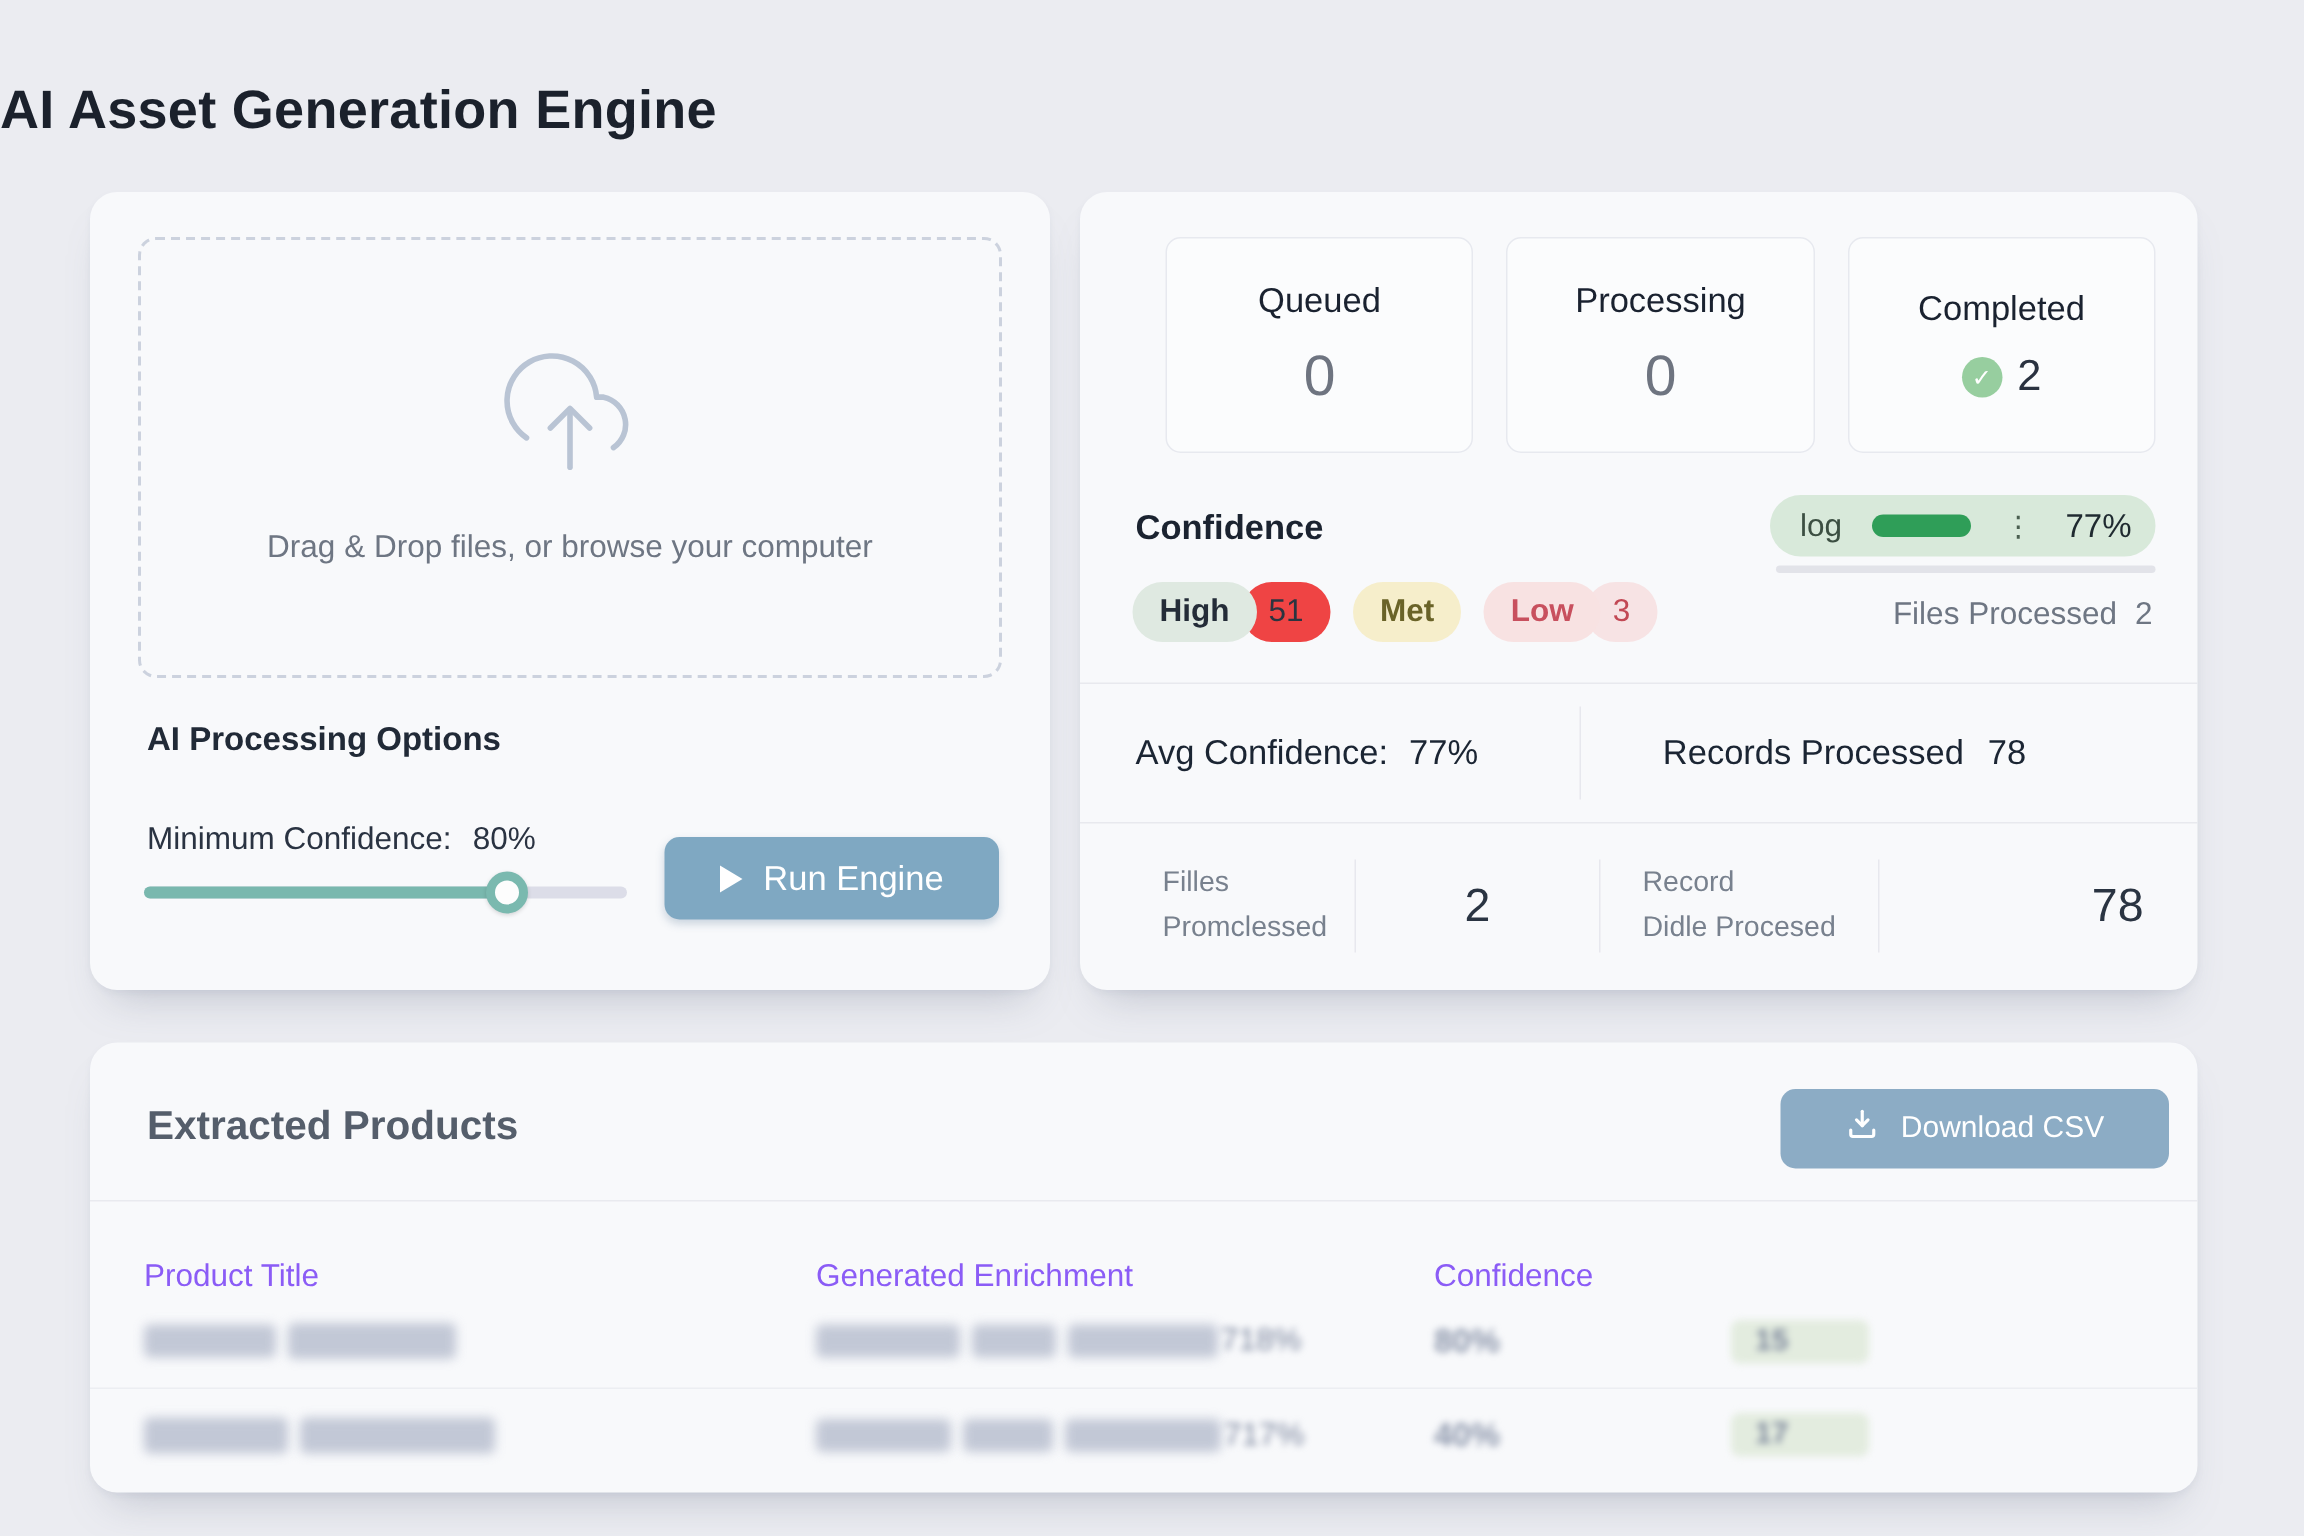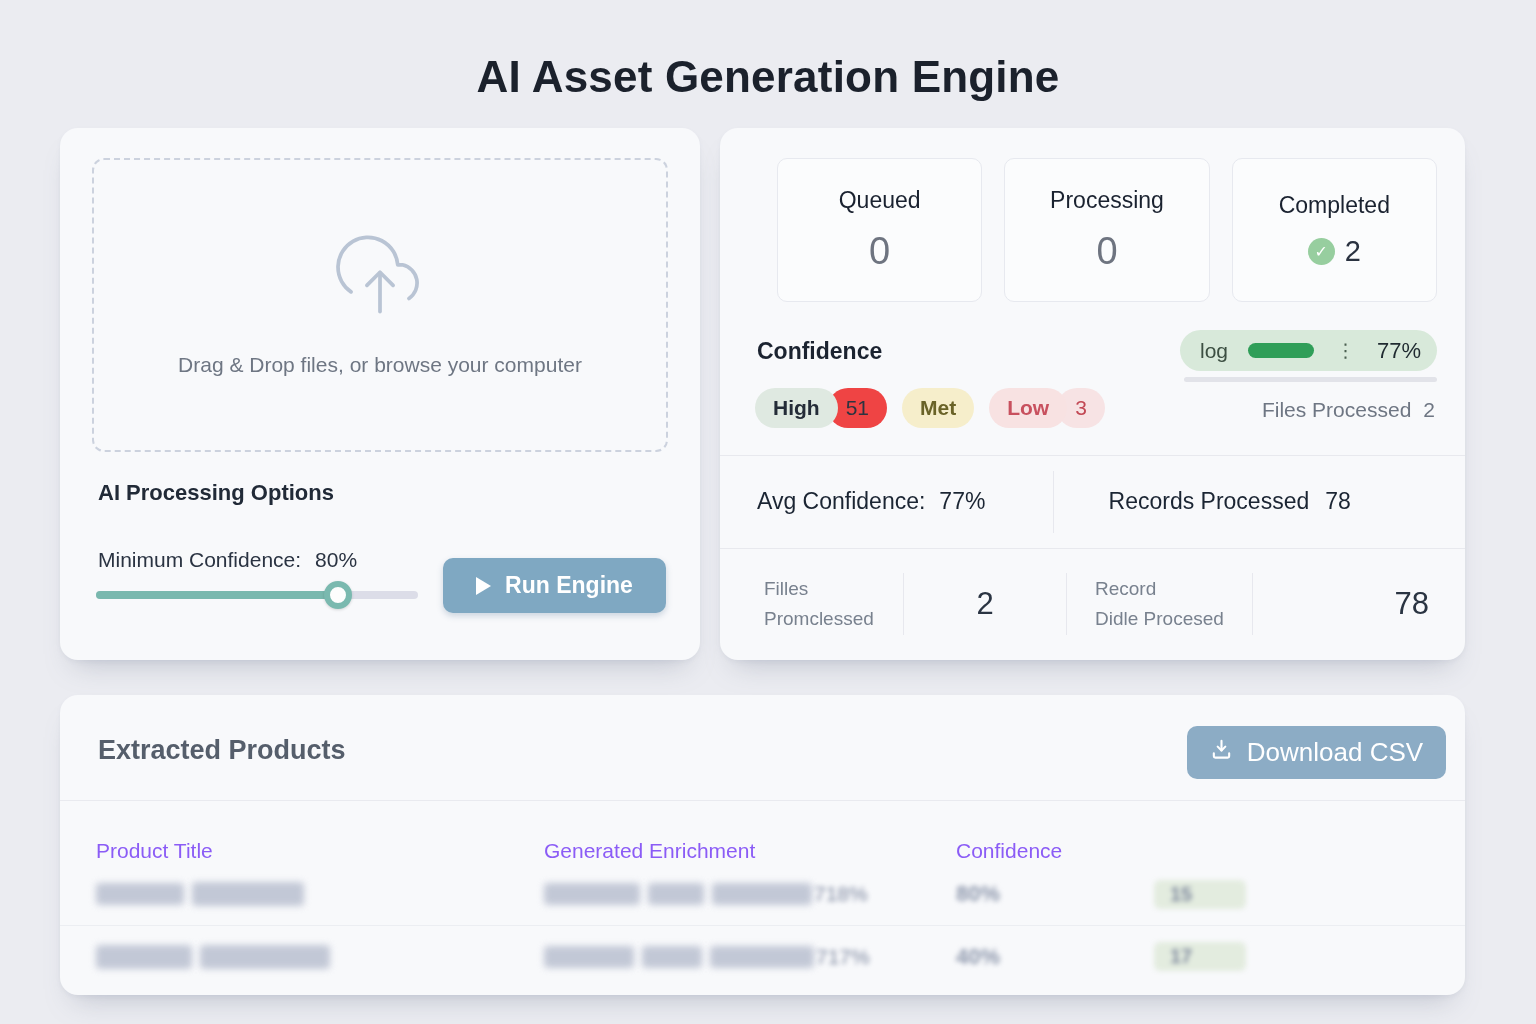--- a/index.html
+++ b/index.html
@@ -6,21 +6,21 @@
   html,body { width:1536px; height:1024px; }
   body {
     font-family:"Liberation Sans", sans-serif;
     background:#ebecf1;
     color:#1f2733;
     position:relative;
     overflow:hidden;
   }
   .page-title {
     position:absolute; top:52px; left:0; width:1536px;
-    text-align:center; font-size:44px; font-weight:700; color:#1b212c;
+    text-align:left; font-size:36px; font-weight:700; color:#1b212c;
     letter-spacing:.2px;
   }
   .card {
     position:absolute; background:#f8f9fb; border-radius:18px;
     box-shadow:0 2px 4px rgba(120,128,150,.08), 0 18px 28px -14px rgba(120,128,150,.38);
   }
   
   .card-upload { left:60px; top:128px; width:640px; height:532px; }
   .dropzone {
     position:absolute; left:32px; top:30px; width:576px; height:294px;
@@ -35,21 +35,21 @@
   .slider { position:absolute; left:36px; top:463px; width:322px; height:8px; border-radius:5px; background:#dcdde8; }
   .slider-fill { position:absolute; left:0; top:0; height:8px; width:75%; border-radius:5px; background:#79b8ae; }
   .slider-thumb {
     position:absolute; left:calc(75% - 14px); top:-10px; width:28px; height:28px;
     border-radius:50%; background:#fdfdfd; border:6px solid #7ab9af;
     box-shadow:0 1px 3px rgba(0,0,0,.15);
   }
   .run-btn {
     position:absolute; left:383px; top:430px; width:223px; height:55px;
     background:#7fa8c2; border:none; border-radius:10px; cursor:pointer;
-    color:#fff; font-size:23px; font-weight:700; font-family:inherit;
+    color:#fff; font-size:23px; font-weight:400; font-family:inherit;
     display:flex; align-items:center; justify-content:center; gap:14px;
     box-shadow:0 3px 6px rgba(100,130,160,.3);
   }
   .play-tri { width:0; height:0; border-left:15px solid #fff; border-top:9px solid transparent; border-bottom:9px solid transparent; }
   
   .card-status { left:720px; top:128px; width:745px; height:532px; }
   .stats-row { position:absolute; left:28px; top:30px; width:689px; display:flex; gap:22px;padding-left:29px; }
   .stat-box {
     flex:1; height:144px; background:#fbfcfd; border:1px solid #e7e9ef; border-radius:10px;
     display:flex; flex-direction:column; align-items:center; justify-content:center; gap:16px;
@@ -84,31 +84,31 @@
   .files-processed span { margin-left:12px; }
   .hline { position:absolute; left:0; width:745px; height:1px; background:#e8e9ee; }
   .avg-row { position:absolute; left:0; top:327px; width:670px; height:93px; display:flex; align-items:center; }
   .avg-cell { flex:1.05; padding-left:37px; font-size:23px; color:#1b2533; font-weight:500; }
   .avg-cell .val { margin-left:14px; }
   .rec-cell { flex:1; padding-left:55px; font-size:23px; color:#1b2533; font-weight:500; }
   .rec-cell .val { margin-left:16px; }
   .vline { width:1px; height:62px; background:#e7e8ee; }
   .footer-row { position:absolute; left:0; top:420px; width:745px; height:112px; display:flex; align-items:center; }
   .fcell-label { font-size:19px; color:#78818e; line-height:1.6; }
-  .fcell-1 { width:183px; padding-left:44px; }
+  .fcell-1 { width:183px; padding-left:55px; }
   .fcell-2 { width:162px; text-align:center; font-size:31px; color:#2a3442; }
   .fcell-3 { width:185px; padding-left:28px; }
   .fcell-4 { flex:1; text-align:right; padding-right:36px; font-size:31px; color:#2a3442; }
   
   .card-products { left:60px; top:695px; width:1405px; height:300px; }
   .products-title { position:absolute; left:38px; top:40px; font-size:27px; font-weight:600; color:#555e6b; }
   .download-btn {
     position:absolute; right:19px; top:31px; width:259px; height:53px;
     background:#8cacc5; border:none; border-radius:10px; cursor:pointer;
-    color:#fff; font-size:26px; font-weight:500; font-family:inherit;
+    color:#fff; font-size:20px; font-weight:500; font-family:inherit;
     display:flex; align-items:center; justify-content:center; gap:14px;
   }
   .thead-line { position:absolute; left:0; top:105px; width:1405px; height:1px; background:#e9eaef; }
   .thead { position:absolute; left:0; top:106px; width:1405px; height:62px; display:flex; align-items:flex-end; font-size:21px; color:#8b5cf6; font-weight:500; }
   .col-title { width:484px; padding-left:36px; }
   .col-enrich { width:412px; }
   .col-conf { width:198px; }
   .col-score { flex:1; }
   .trow { position:absolute; left:0; width:1405px; height:62px; display:flex; align-items:center; }
   .trow-1 { top:168px; }

